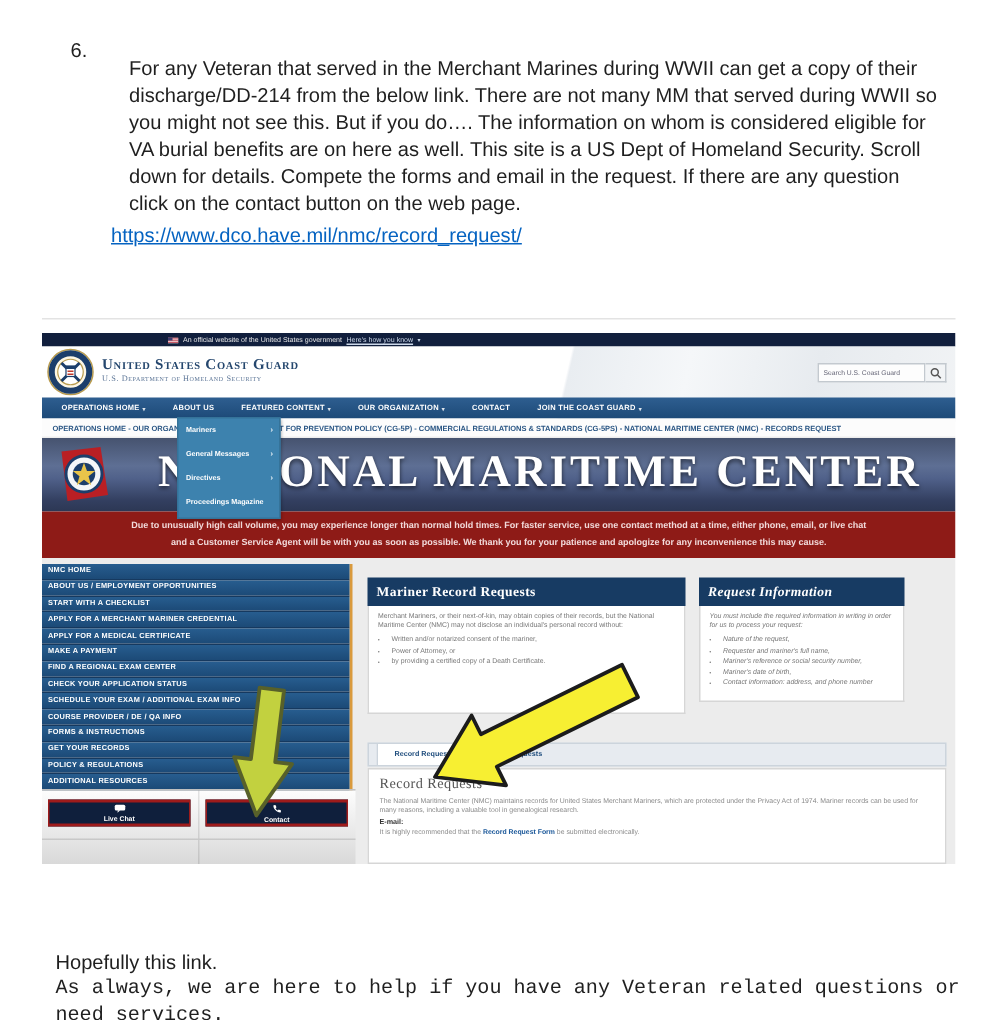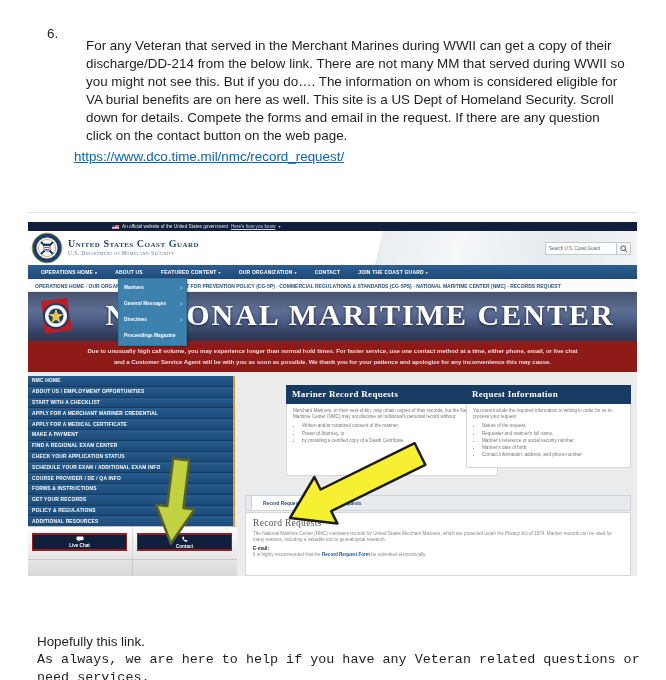--- a/index.html
+++ b/index.html
@@ -92,22 +92,22 @@
   .btnzone::after{content:"";position:absolute;left:0;right:0;top:32px;height:1px;background:#c8c8c8;}
   .act-btn{position:absolute;top:6px;width:95px;height:18px;background:#0f1f3c;
            border:1px solid #9e1b1b;border-top-width:2px;border-bottom-width:2px;
            display:flex;flex-direction:column;align-items:center;justify-content:center;gap:1px;
            color:#fff;cursor:pointer;box-sizing:border-box;}
   .act-btn1{left:4px;} .act-btn2{left:109px;}
   .act-label{font-size:4.6px;font-weight:700;}
 
   
   .card{position:absolute;top:13px;}
-  .card1{left:217px;width:212px;margin-left:41px;}
-  .card2{left:438px;width:165px;}
+  .card1{left:217px;width:212px;}
+  .card2{left:438px;width:137px;font-style:italic;}
   .card-h{height:19px;background:#173b63;color:#fff;font-family:"Liberation Serif",serif;
           font-size:9px;font-weight:700;letter-spacing:0.3px;padding:4px 0 0 6px;box-sizing:border-box;}
   .card-b{background:#fff;border:1px solid #d6d6d6;border-top:none;padding:4px 6px;
           font-size:4.6px;color:#777;line-height:6.2px;box-sizing:border-box;}
   .card1 .card-b{min-height:72px;} .card2 .card-b{min-height:64px;}
   .card-b ul{margin:3px 0 0 1px;padding-left:8px;}
   .card-b li{margin-bottom:1px;}
 
   
   .tabs{position:absolute;left:217px;top:123px;width:386px;height:16px;background:#e7ebf0;
@@ -130,21 +130,21 @@
   .arrow-green{position:absolute;left:120px;top:84px;z-index:9;}
 </style>
 </head>
 <body>
 
 <div class="doc-item">
   <span class="doc-num">6.</span>
   <p class="doc-para">For any Veteran that served in the Merchant Marines during WWII can get a copy of their discharge/DD-214 from the below link. There are not many MM that served during WWII so you might not see this. But if you do…. The information on whom is considered eligible for VA burial benefits are on here as well. This site is a US Dept of Homeland Security.  Scroll down for details. Compete the forms and email in the request. If there are any question click on the contact button on the web page.</p>
 </div>
 
-<a class="doc-link">https://www.dco.time.mil/nmc/record_request/</a>
+<a class="doc-link">https://www.dco.have.mil/nmc/record_request/</a>
 
 <div class="shot">
 
   <div class="abs ob">
     <svg class="flag-icon" viewBox="0 0 7 4">
       <rect width="7" height="4" fill="#fff"></rect>
       <rect y="0" width="7" height="0.7" fill="#b22234"></rect>
       <rect y="1.4" width="7" height="0.7" fill="#b22234"></rect>
       <rect y="2.8" width="7" height="0.7" fill="#b22234"></rect>
       <rect width="3" height="2" fill="#3c3b6e"></rect>

